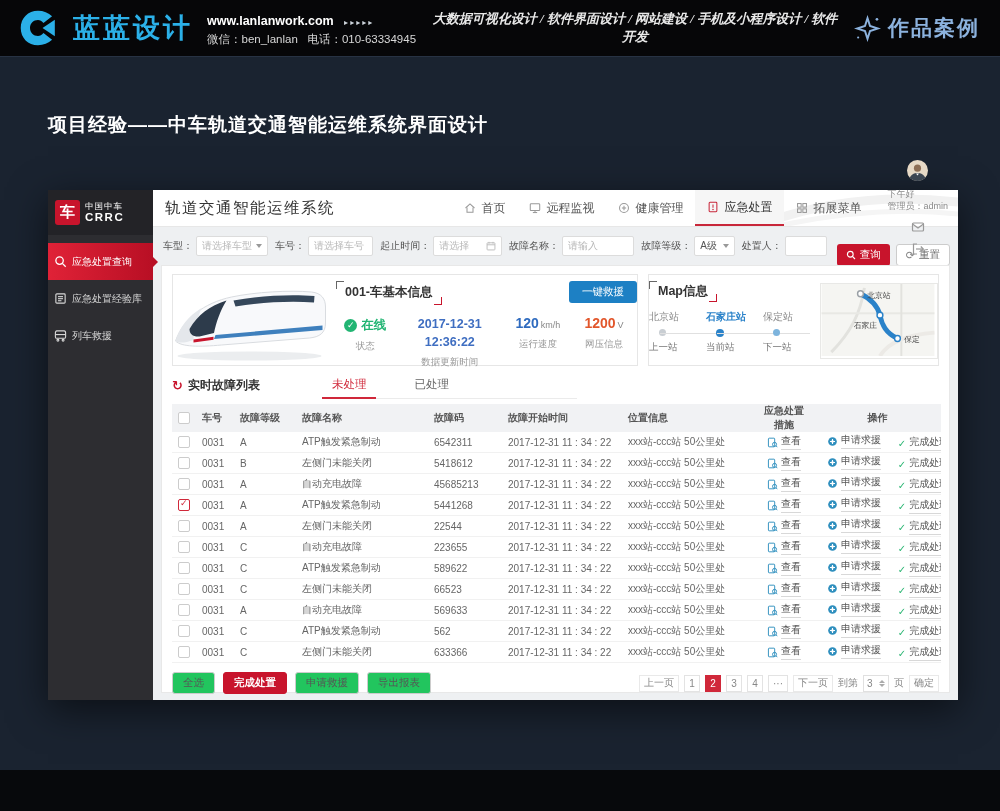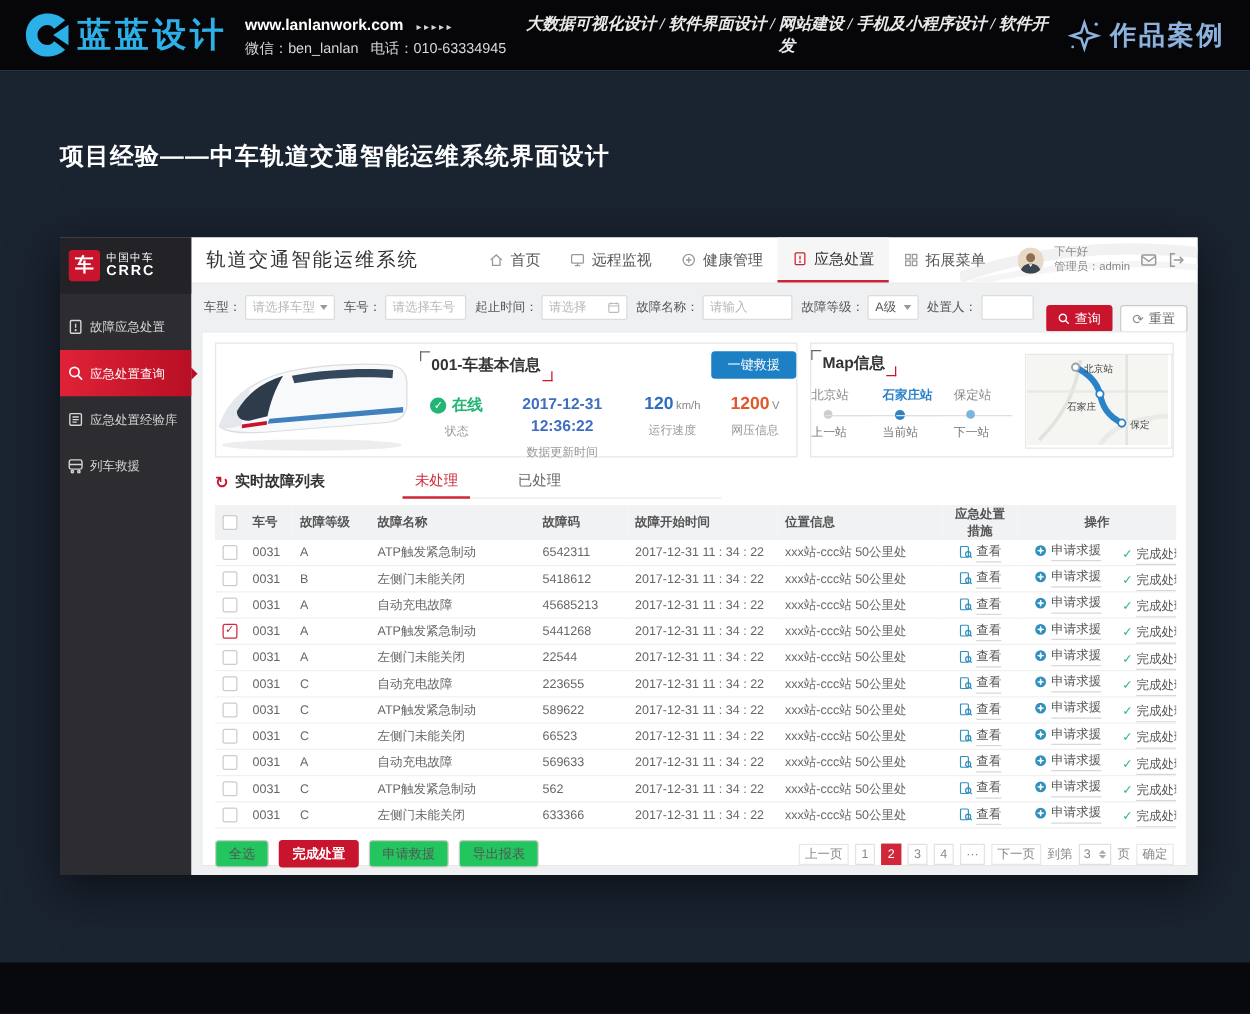--- a/index.html
+++ b/index.html
@@ -1,20 +1,20 @@
 <!DOCTYPE html>
 <html><head>
 <meta charset="utf-8">
 <style>
   html,body{margin:0;padding:0;width:1000px;height:811px;overflow:hidden;
     font-family:"Liberation Sans","DejaVu Sans",sans-serif;background:#1a2330;}
   
   .banner{height:57px;background:#060608;display:flex;align-items:center;
     padding:0 20px 0 18px;box-sizing:border-box;border-bottom:1px solid #273243;}
-  .brand{display:flex;align-items:center;gap:4px;}
+  .brand{display:flex;align-items:center;gap:15px;}
   .brand-text{color:#2bb0e8;font-size:27px;font-weight:bold;letter-spacing:3px;}
   .contact{margin-left:14px;line-height:1.25;}
   .contact .site{color:#fff;font-size:12.5px;font-weight:bold;}
   .contact .arrows{color:#cfd6dd;font-size:8px;letter-spacing:2px;margin-left:6px;}
   .contact .line2{color:#d8d8d8;font-size:11.5px;margin-top:2px;}
   .services{flex:1;text-align:center;color:#e9e9e9;font-family:"Liberation Serif","DejaVu Serif",serif;
     font-style:italic;font-weight:bold;font-size:13px;padding:0 12px;}
   .portfolio{display:flex;align-items:center;gap:7px;color:#8cb2de;font-size:21px;font-weight:bold;letter-spacing:2px;}
   
   .stage{position:relative;height:754px;}
@@ -44,21 +44,21 @@
   .app-topbar{height:36px;background:#fff;border-bottom:1px solid #e7e7e7;display:flex;align-items:center;
     padding:0 0 0 12px;position:relative;flex-shrink:0;}
   .wm{position:absolute;right:0;top:0;z-index:0;}
   .sys-title{font-size:15.5px;color:#333;letter-spacing:1.5px;z-index:1;}
   .top-nav{display:flex;height:100%;margin-left:auto;z-index:1;}
   .nav-item{display:flex;align-items:center;gap:5px;padding:0 12px;font-size:12px;color:#555;cursor:pointer;
     height:100%;box-sizing:border-box;}
   .nav-item svg{color:#999;}
   .nav-item.active{background:#f6f6f6;border-bottom:2px solid #c8273a;color:#333;}
   .nav-item.active svg{color:#c8273a;}
-  .user-cluster{display:flex;align-items:center;gap:8px;padding:0 10px 0 14px;z-index:1;}
+  .user-cluster{display:flex;align-items:center;gap:8px;padding:0 10px 0 14px;z-index:1;flex-direction:column;}
   .user-text{font-size:9px;color:#888;line-height:1.3;white-space:nowrap;}
   .icon-btn{color:#999;cursor:pointer;display:flex;}
   
   .app-content{flex:1;background:#eef0f2;padding:6px 8px 7px;display:flex;flex-direction:column;min-height:0;}
   .filter-bar{display:flex;align-items:center;height:26px;font-size:10px;color:#555;flex-shrink:0;white-space:nowrap;}
   .f-label{margin-left:7px;}
   .f-label:first-child{margin-left:2px;}
   .f-ctl{background:#fff;border:1px solid #dcdcdc;border-radius:2px;height:20px;box-sizing:border-box;
     display:flex;align-items:center;padding:0 5px;color:#b8b8b8;font-size:10px;margin-left:3px;}
   .f-ctl .ph{flex:1;overflow:hidden;}
@@ -192,30 +192,20 @@
 
     <div class="app-sidebar">
       <div class="app-logo">
         <span class="logo-mark">车</span>
         <span class="logo-names">
           <div class="cn">中国中车</div>
           <div class="en">CRRC</div>
         </span>
       </div>
       <div class="menu">
-        <div class="menu-item">
-          <span style="display:flex;">
-            <svg width="13" height="13" viewBox="0 0 14 14" fill="none" stroke="currentColor" stroke-width="1.2">
-              <rect x="2.5" y="1.5" width="9" height="11" rx="1"></rect>
-                <line x1="7" y1="4.2" x2="7" y2="7.8"></line>
-                <circle cx="7" cy="9.8" r=".9" fill="currentColor" stroke="none"></circle>
-            </svg>
-            </span>
-          <span>故障应急处置</span>
-        </div>
         <div class="menu-item active">
           <span style="display:flex;">
             <svg width="13" height="13" viewBox="0 0 14 14" fill="none" stroke="currentColor" stroke-width="1.4">
               <circle cx="6" cy="6" r="4"></circle>
                 <line x1="9" y1="9" x2="12.6" y2="12.6"></line>
             </svg>
             </span>
           <span>应急处置查询</span>
         </div>
         <div class="menu-item">

